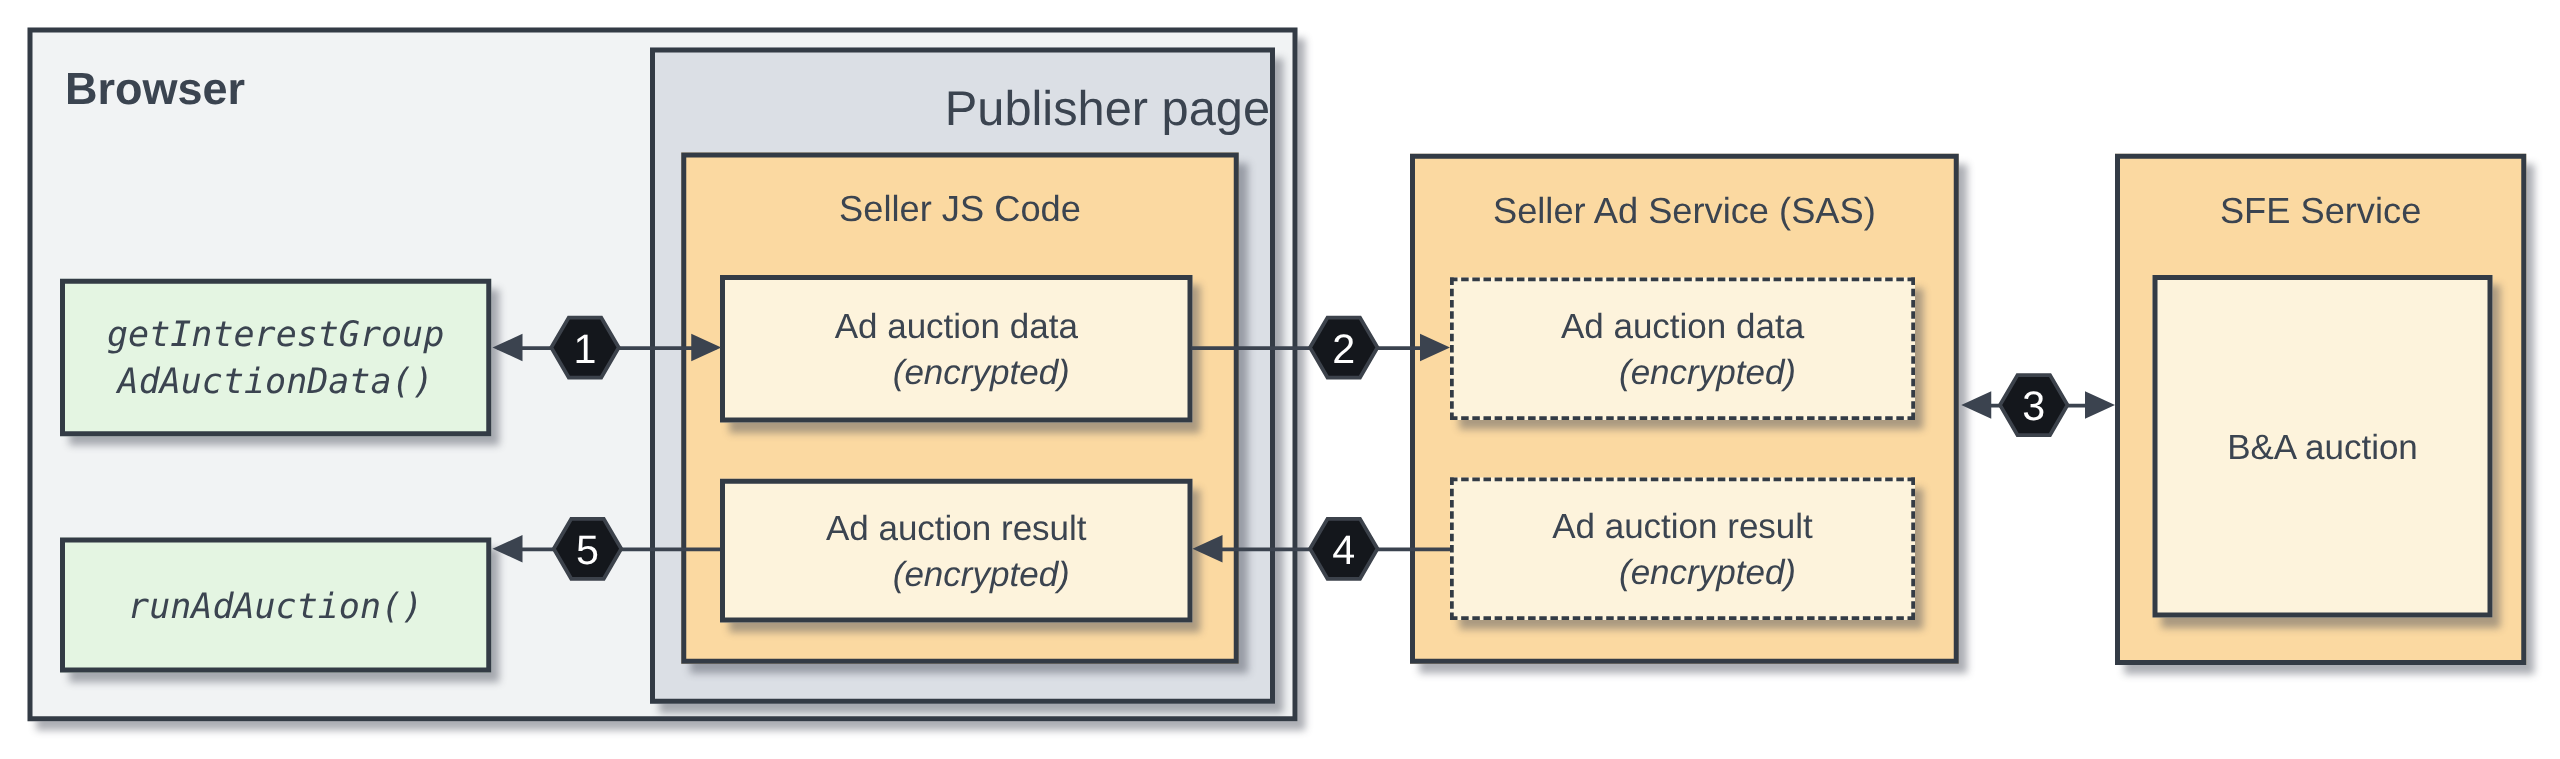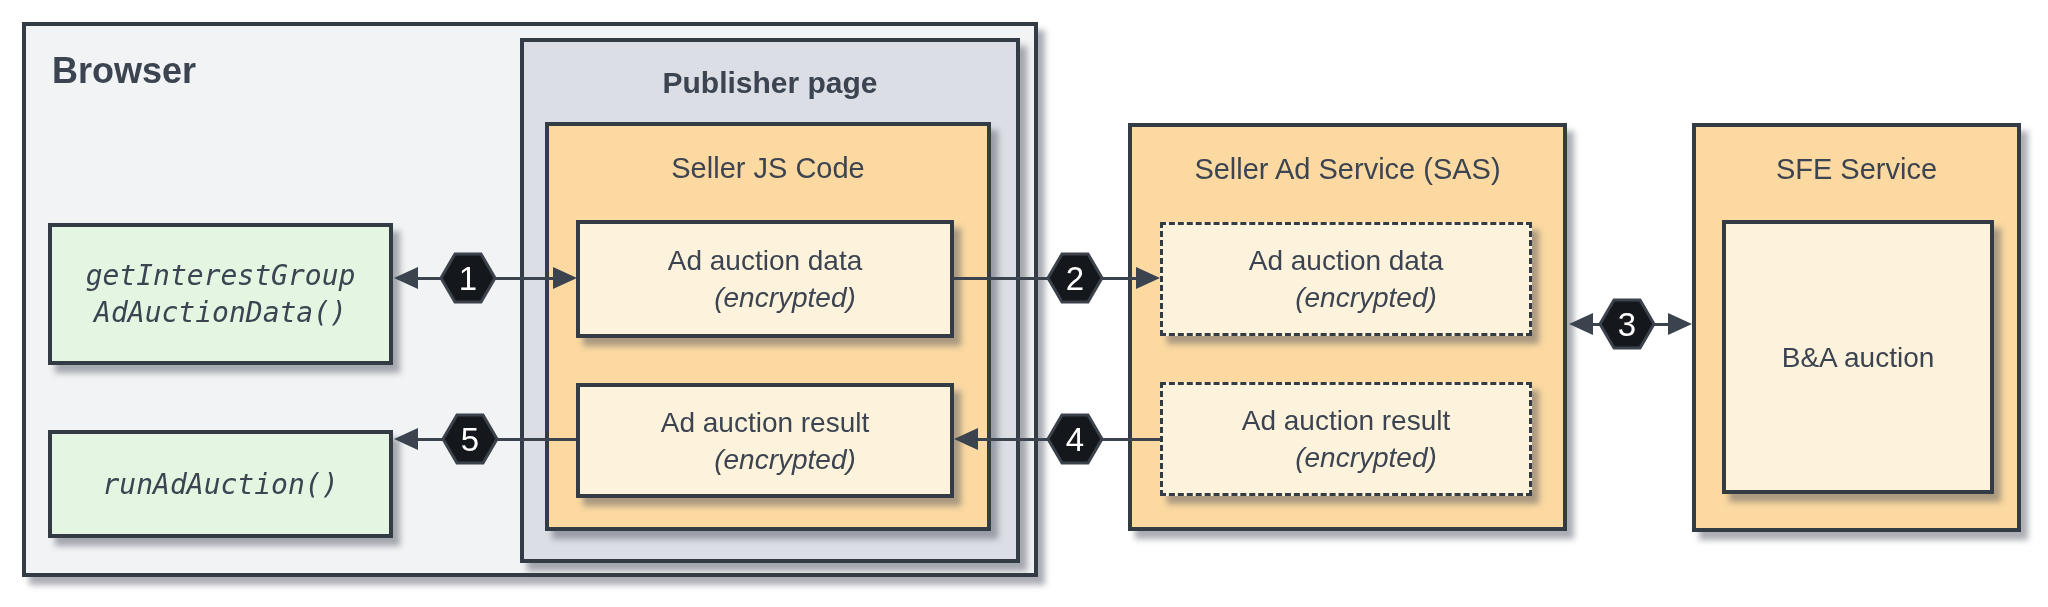--- a/index.html
+++ b/index.html
@@ -17,35 +17,35 @@
   .box-text { display:flex; flex-direction:column; align-items:center; justify-content:center;
     width:100%; height:100%; font-size:28px; line-height:37px; color:var(--text); text-align:center; }
   .italic { font-style:italic;margin-left:40px; }
   .mono { font-family:"DejaVu Sans Mono", monospace; font-style:italic; font-size:28px; }
 
   .browser { left:22px; top:22px; width:1016px; height:555px;
     background:var(--browser-fill); border:4px solid var(--border); }
   .browser-title { position:absolute; left:26px; top:24px; font-size:36px; font-weight:bold; color:var(--text); }
   .publisher { left:520px; top:38px; width:500px; height:525px;
     background:var(--publisher-fill); border:4px solid var(--border); }
-  .publisher-title { position:absolute; top:24px; width:100%; text-align:center;
-    font-size:30px; font-weight:bold; color:var(--text); }
+  .publisher-title { position:absolute; top:24px; width:100%; text-align:right;
+    font-size:39px; font-weight:normal; color:var(--text); }
   .service { background:var(--service-fill); border:4px solid var(--border); }
   .seller-js { left:545px; top:122px; width:446px; height:409px; }
   .sas { left:1128px; top:123px; width:439px; height:408px; }
   .sfe { left:1692px; top:123px; width:329px; height:409px; }
   .inner-box { background:var(--inner-fill); border:4px solid var(--border); }
   .inner-box.dashed { border:3px dashed var(--border); }
   .js-data { left:576px; top:220px; width:378px; height:118px; }
   .js-result { left:576px; top:383px; width:378px; height:115px; }
   .sas-data { left:1160px; top:222px; width:372px; height:114px; }
   .sas-result { left:1160px; top:382px; width:372px; height:114px; }
   .ba-box { left:1722px; top:220px; width:272px; height:274px; }
   .api-box { background:var(--api-fill); border:4px solid var(--border); }
-  .green1 { left:48px; top:223px; width:345px; height:142px; }
+  .green1 { left:48px; top:223px; width:345px; height:126px; }
   .green2 { left:48px; top:383px; width:345px; height:108px;margin-top:47px; }
 
   .connector { position:absolute; height:3px; background:var(--connector); z-index:5; }
   .arr { position:absolute; width:0; height:0; z-index:6;
     border-top:11px solid transparent; border-bottom:11px solid transparent; }
   .arr.left  { border-right:24px solid var(--connector); }
   .arr.right { border-left:24px solid var(--connector); }
 
   .hex { position:absolute; width:60px; height:54px; z-index:7;
     display:flex; align-items:center; justify-content:center; }

